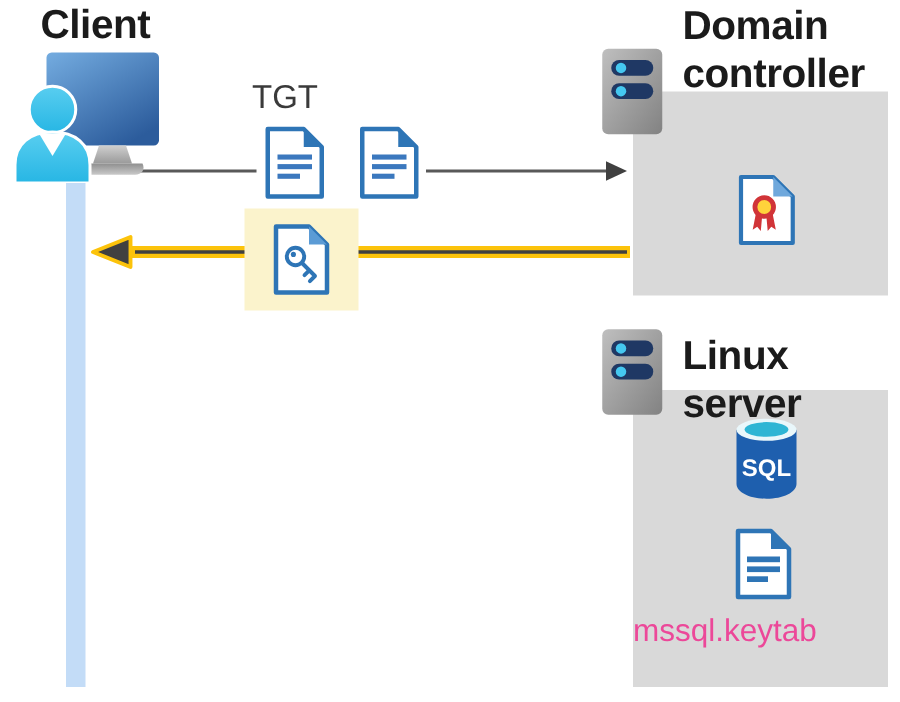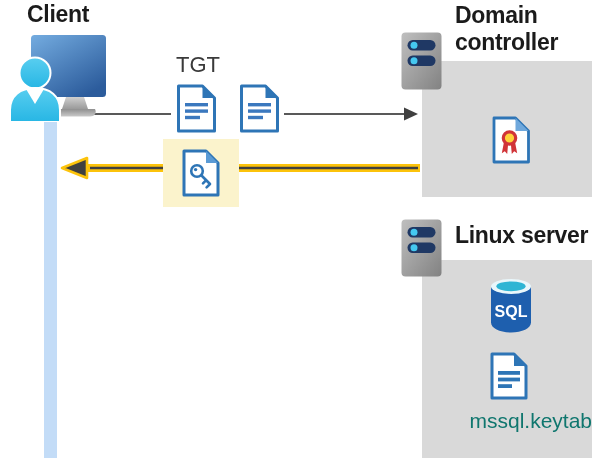--- a/index.html
+++ b/index.html
@@ -1,24 +1,24 @@
 <!DOCTYPE html>
 <html><head>
 <meta charset="utf-8">
 <style>
   html,body { margin:0; padding:0; background:#fff; }
   .canvas {
     position:relative; width:600px; height:468px; background:#ffffff;
     font-family:"Liberation Sans", sans-serif; overflow:hidden;
   }
   .abs { position:absolute; }
-  .title { font-weight:700; font-size:23px; color:#1b1b1b; line-height:1.17; letter-spacing:-0.3px; }
+  .title { font-weight:700; font-size:27px; color:#1b1b1b; line-height:1.17; letter-spacing:-0.3px; }
   .sub   { font-size:22px; color:#3a3a3a; }
-  .small { font-size:21px; color:#0f766e; }
-  .center{ text-align:right; }
+  .small { font-size:21px; color:#ec4899; }
+  .center{ text-align:left; }
   .panel { background:#d9d9d9; }
   .hl-box{ background:#fbf3cc; }
   .timeline { background:#c3dcf7; }
   svg { display:block; }
 </style>
 </head>
 <body>
 
 <div class="canvas">
 

